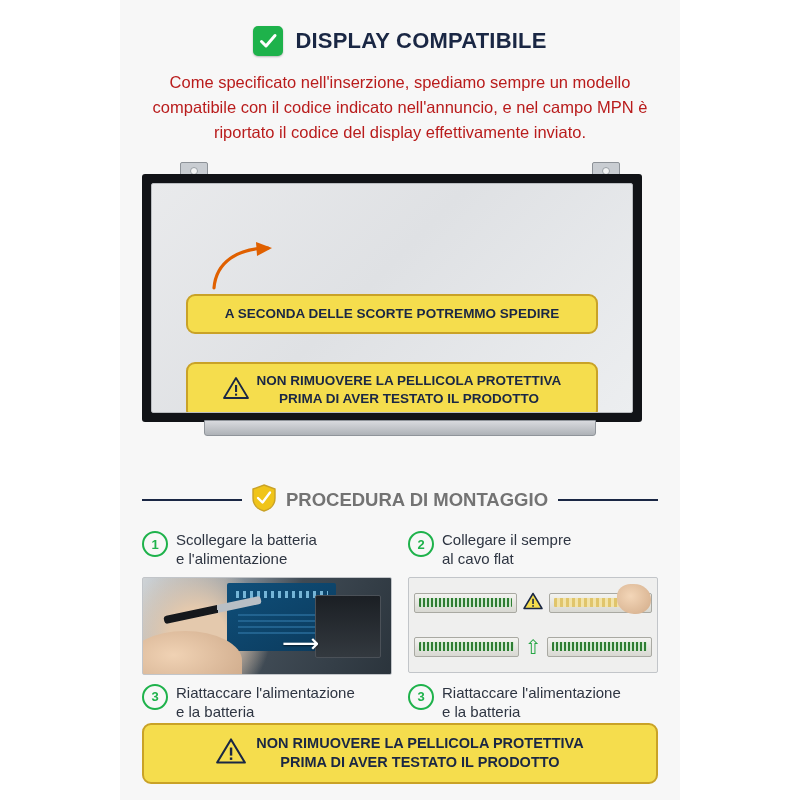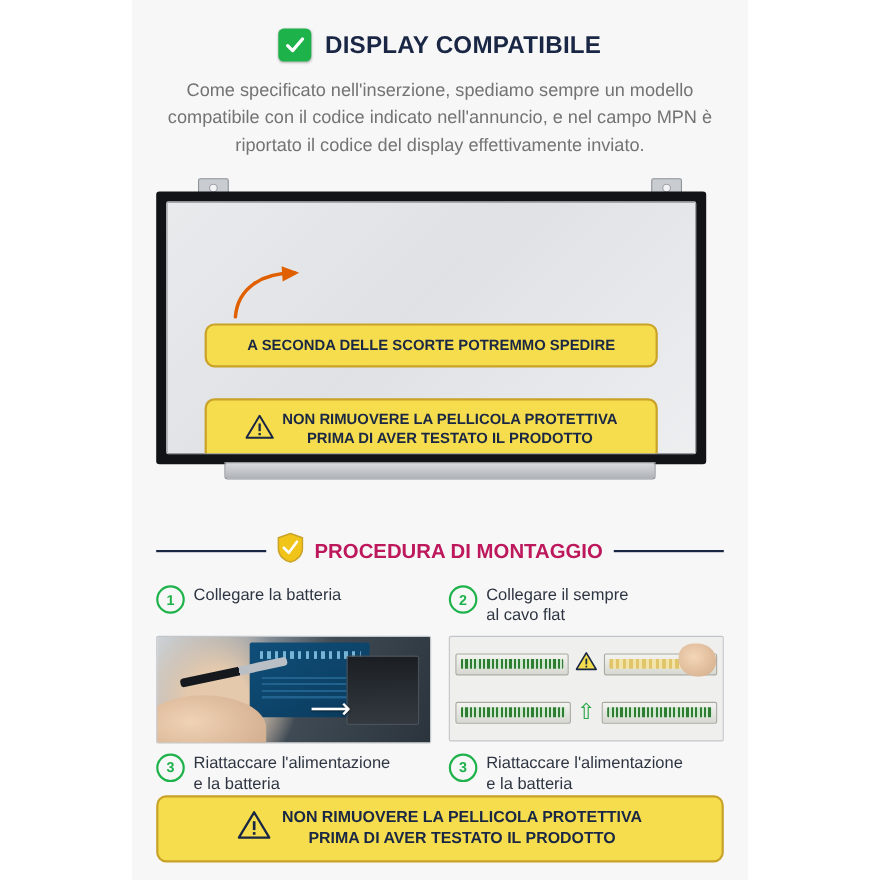--- a/index.html
+++ b/index.html
@@ -53,21 +53,21 @@
     font-size: 22px;
     font-weight: bold;
     color: #1a2744;
     letter-spacing: .2px;
   }
   .intro {
     margin: 14px 26px 0 26px;
     text-align: center;
     font-size: 16.5px;
     line-height: 1.5;
-    color: #737373;
+    color: #b91c1c;
   }
 
   
   .display-wrap {
     position: relative;
     margin: 18px 22px 0 22px;
     height: 300px;
   }
   .tab {
     position: absolute;
@@ -165,21 +165,21 @@
   }
   .proc-head .rule {
     flex: 1;
     height: 2px;
     background: #1a2744;
   }
   .shield-icon { flex: 0 0 auto; }
   .proc-title {
     font-size: 18.5px;
     font-weight: bold;
-    color: #be185d;
+    color: #737373;
     white-space: nowrap;
   }
 
   .steps-grid {
     margin: 14px 22px 0 22px;
     display: grid;
     grid-template-columns: 1fr 1fr;
     column-gap: 16px;
     row-gap: 8px;
   }
@@ -399,21 +399,22 @@
       </span>
       <span class="proc-title">PROCEDURA DI MONTAGGIO</span>
       <span class="rule"></span>
     </div>
 
     <div class="steps-grid">
 
       <div class="step">
         <span class="step-num">1</span>
         <span class="step-text">
-          <span style="display:block">Collegare la batteria</span>
+          <span style="display:block">Scollegare la batteria</span>
+          <span style="display:block">e l'alimentazione</span>
         </span>
       </div>
 
       <div class="step">
         <span class="step-num">2</span>
         <span class="step-text">
           <span style="display:block">Collegare il sempre</span>
           <span style="display:block">al cavo flat</span>
         </span>
       </div>

